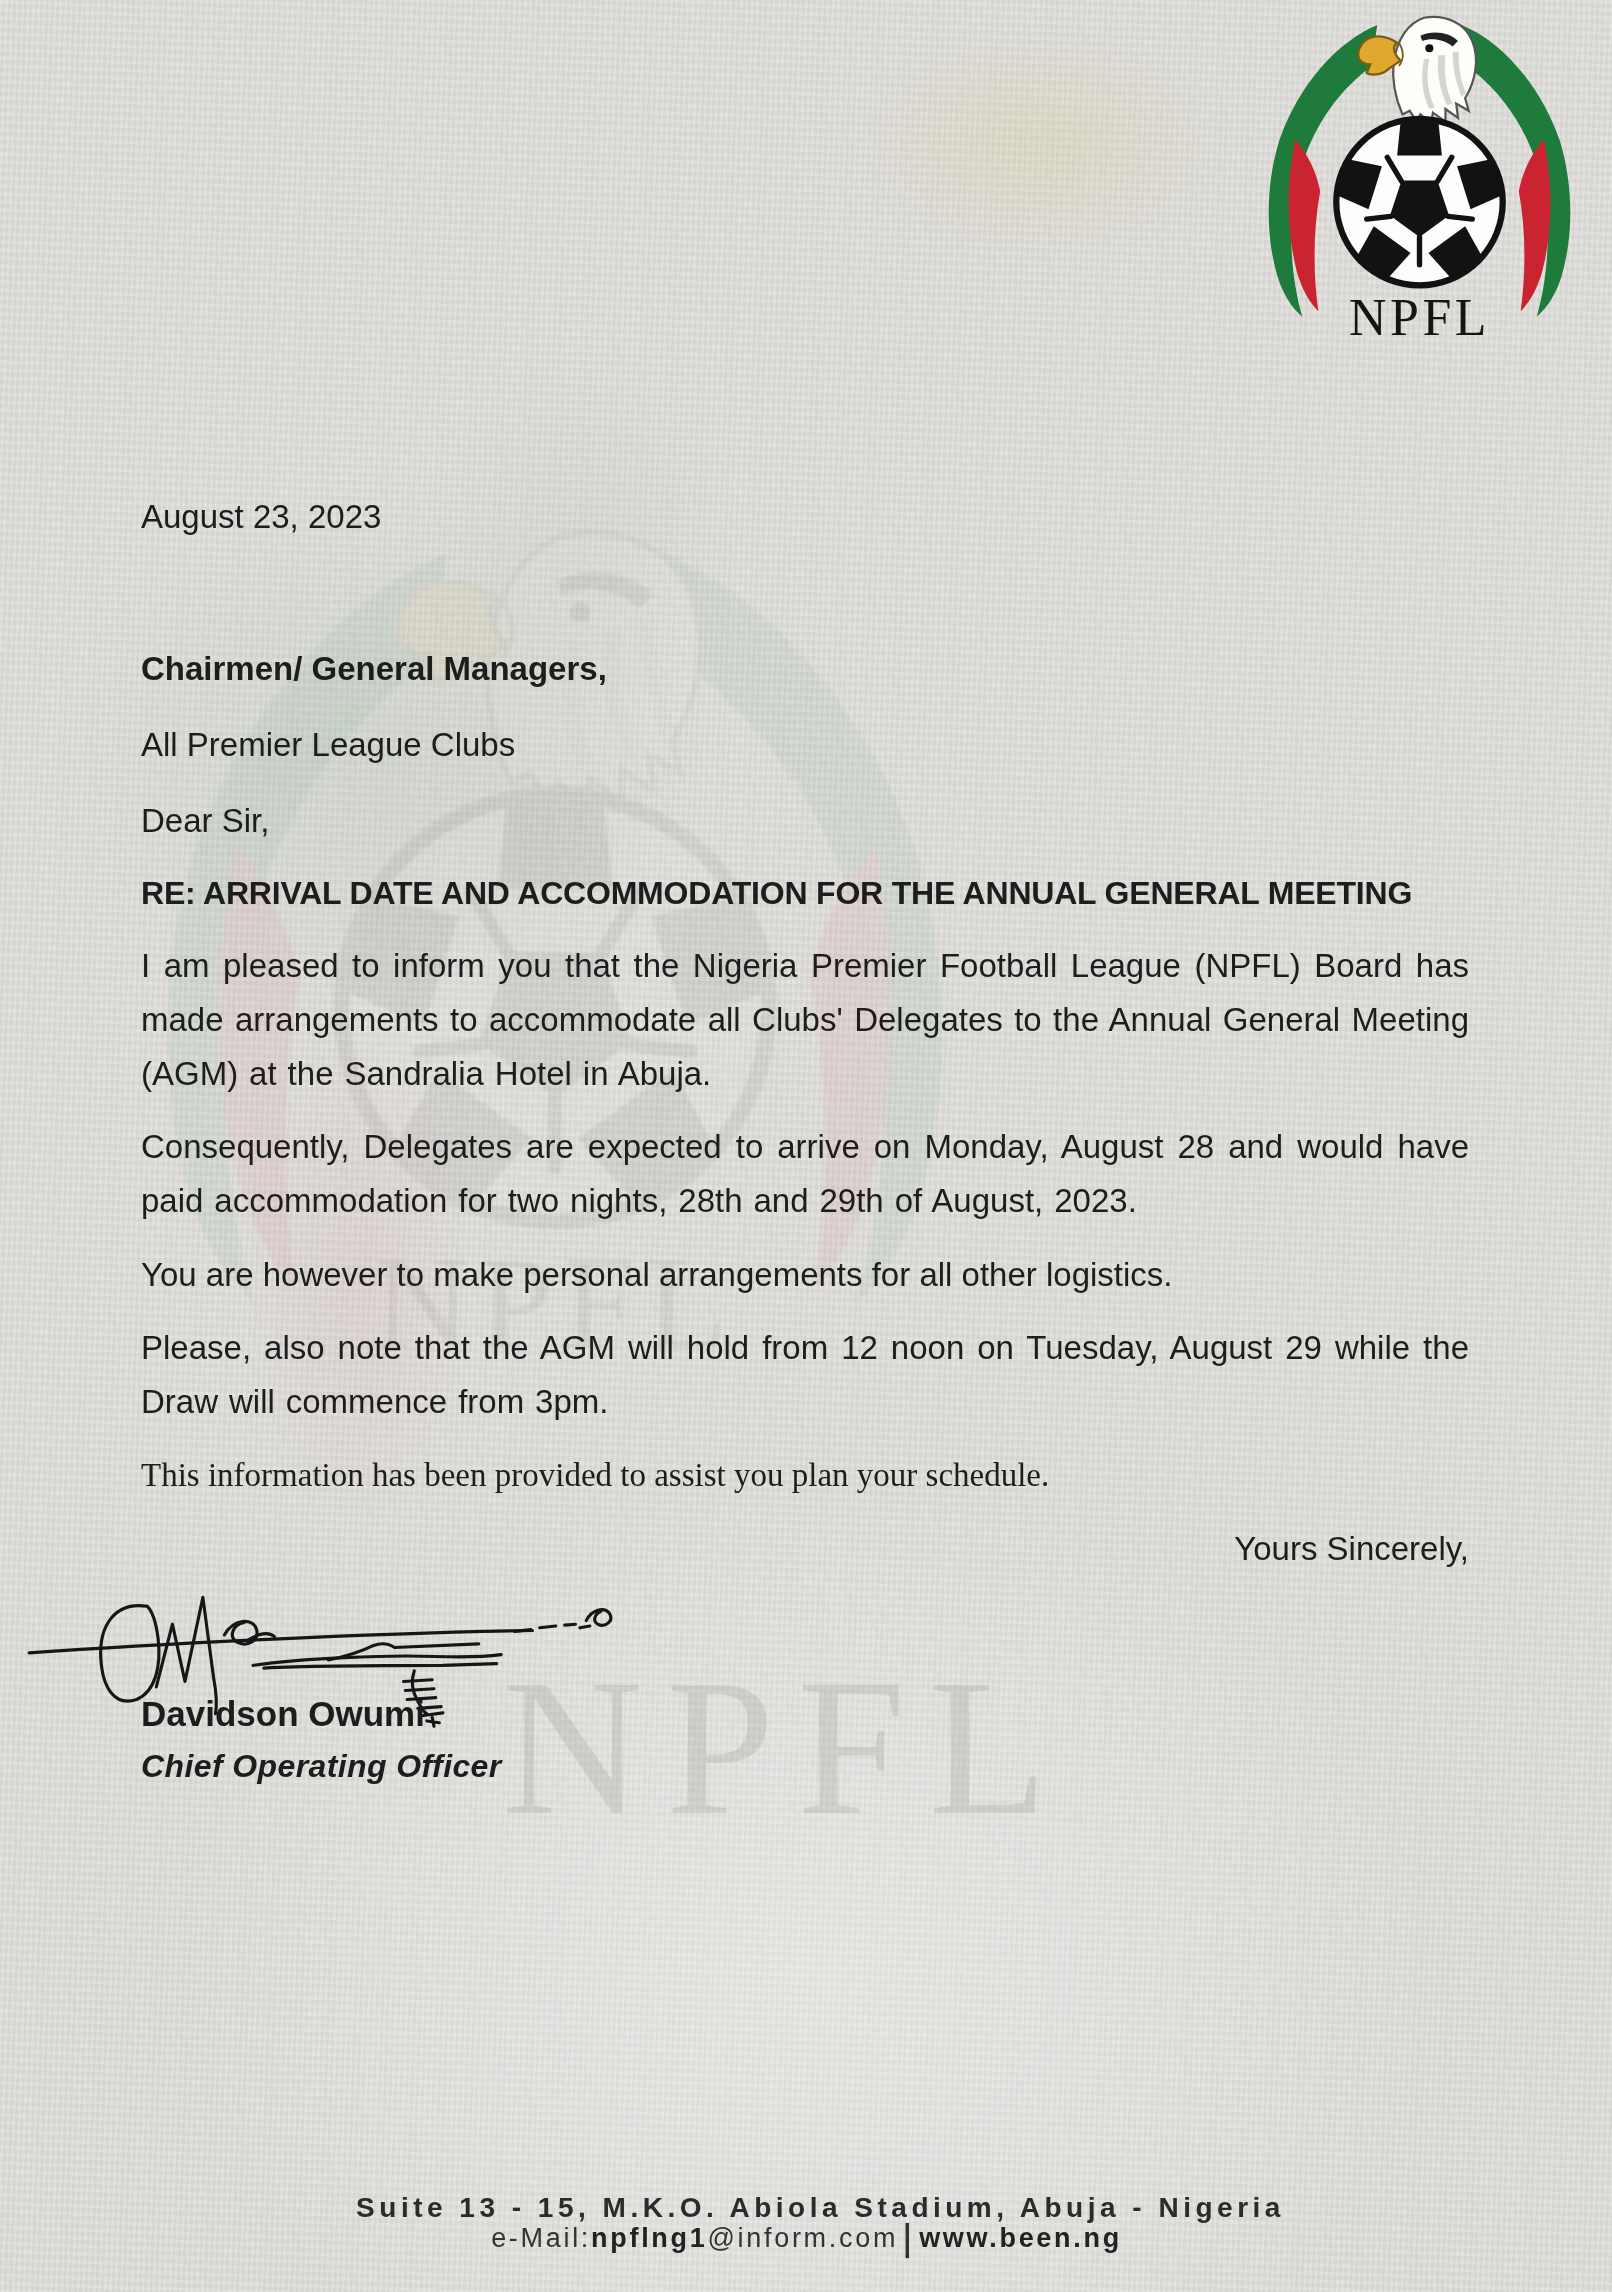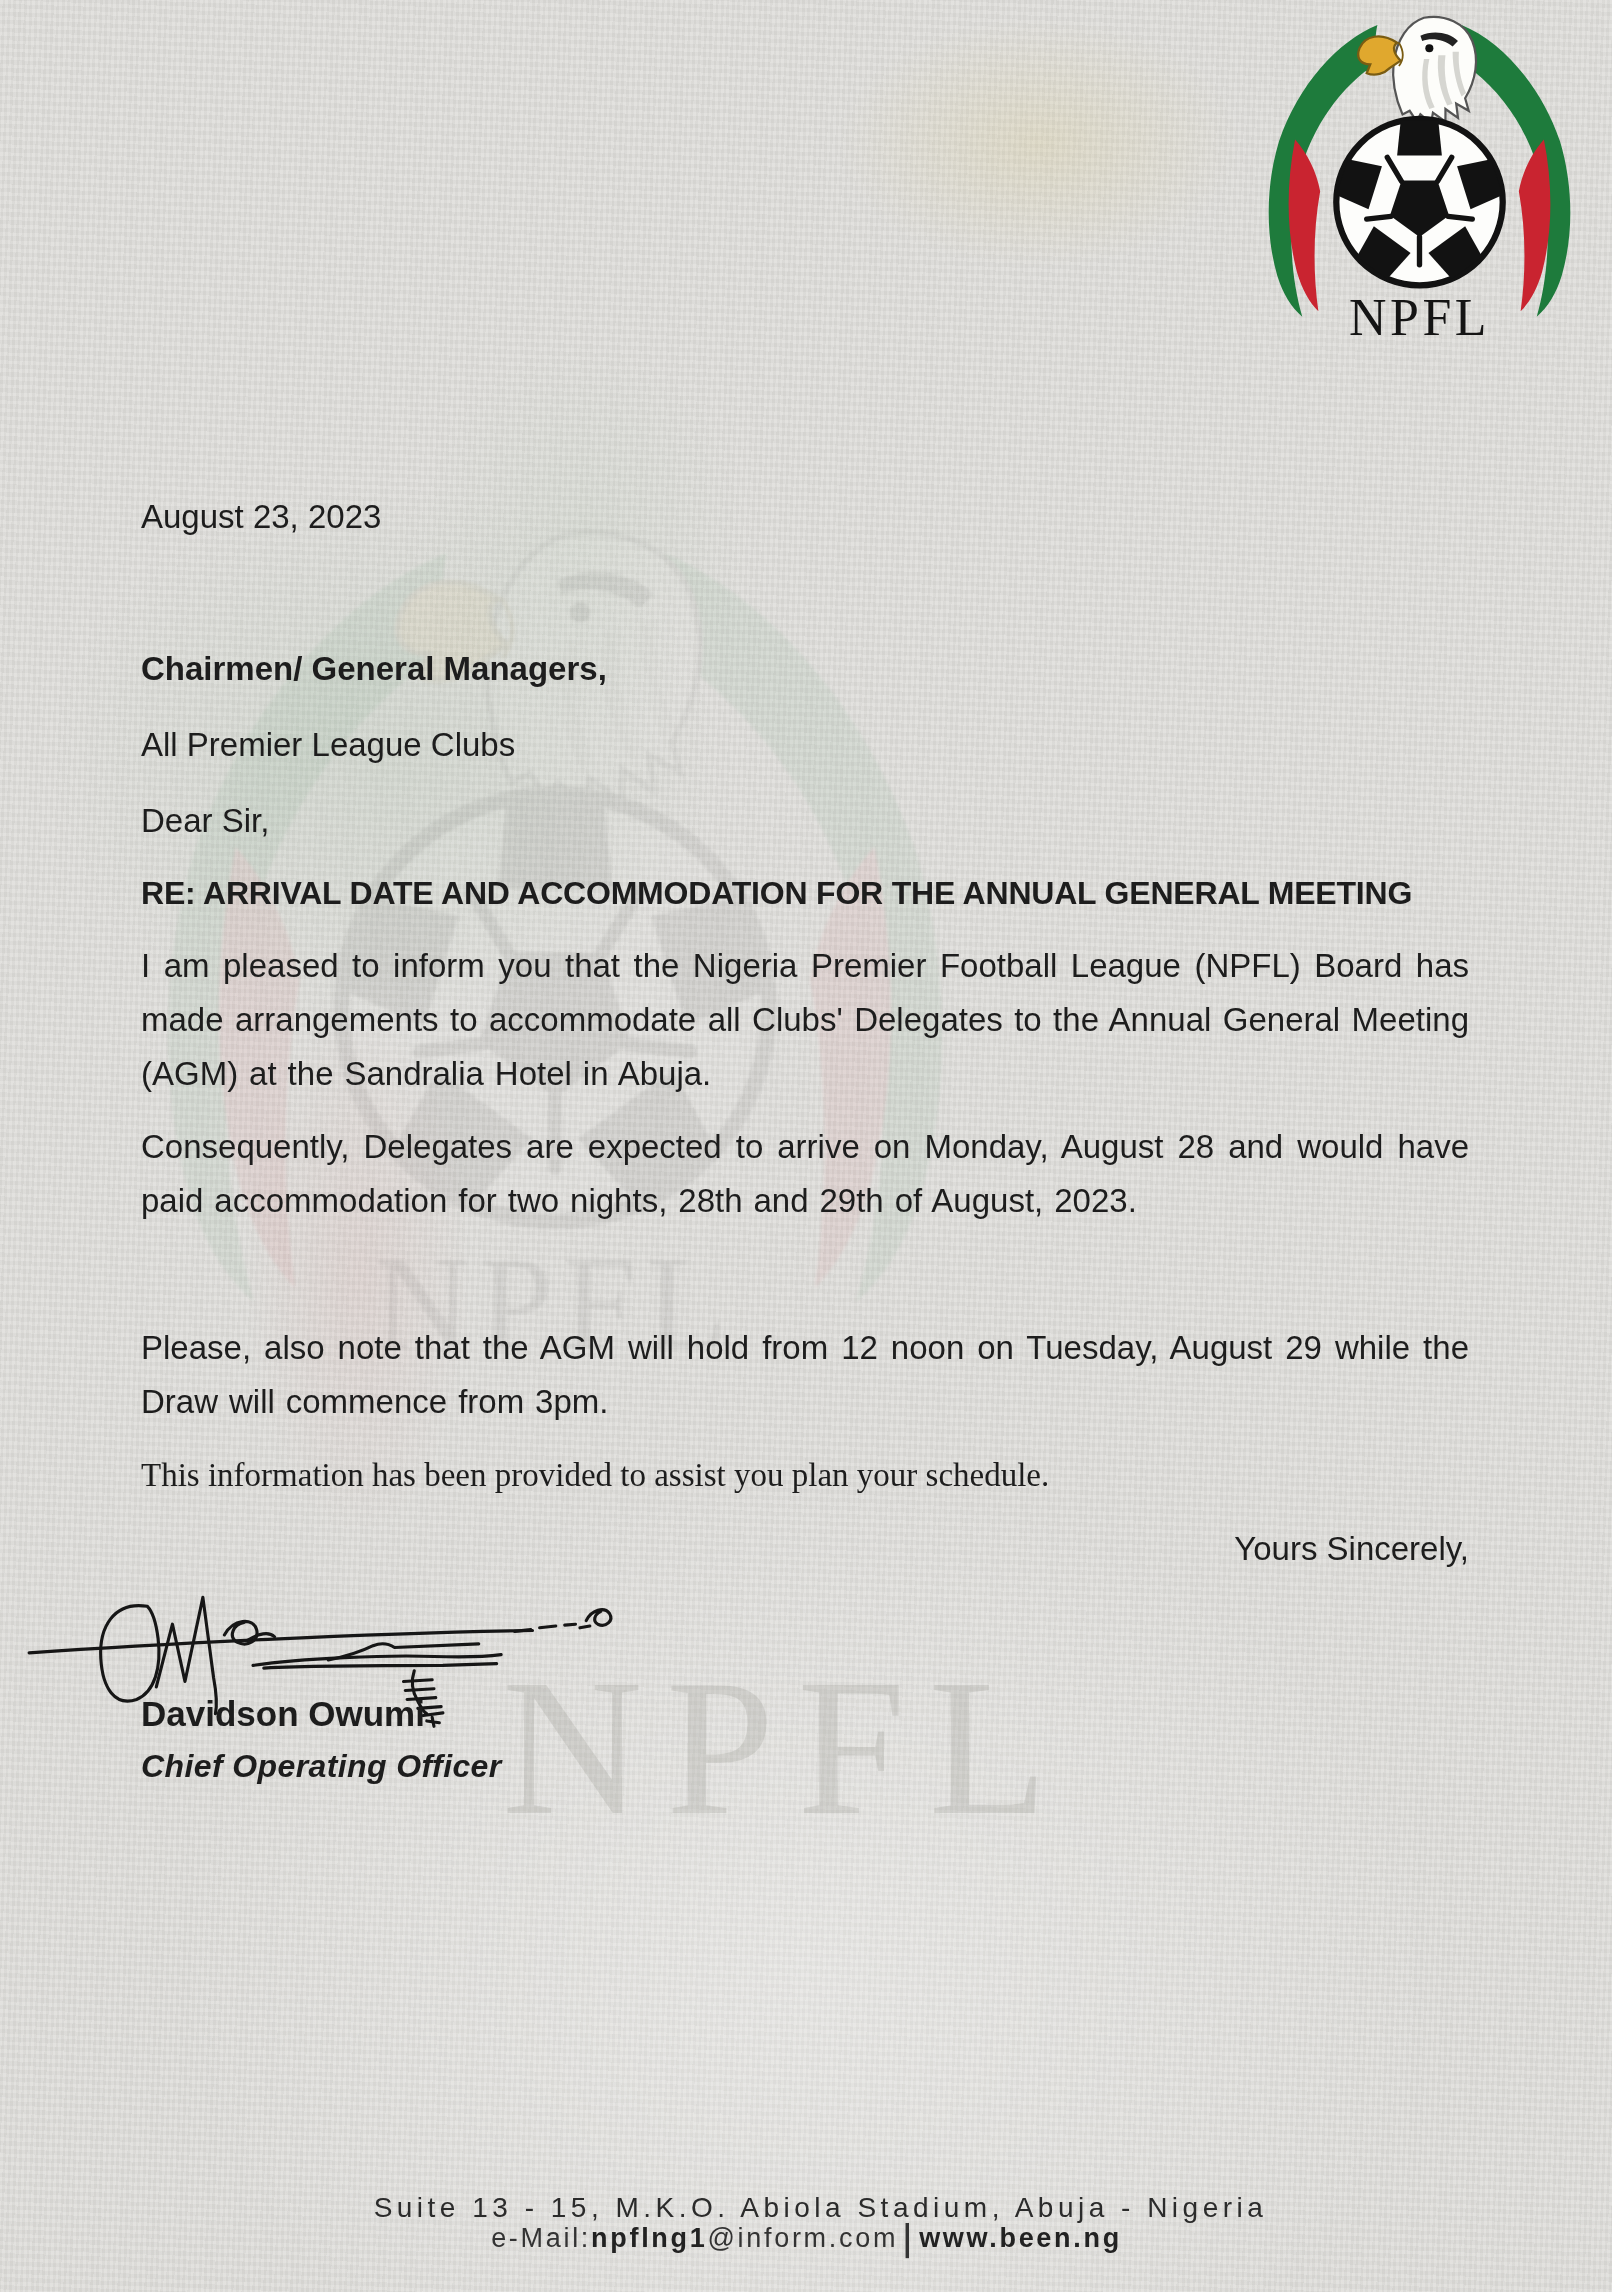--- a/index.html
+++ b/index.html
@@ -29,21 +29,21 @@
   }
   .just{text-align:justify;word-spacing:1.8px;}
   .bold{font-weight:bold;}
   .subject{white-space:nowrap;font-size:32px;letter-spacing:-0.2px;}
   .name{font-size:35px;font-weight:bold;}
   .title{font-size:32px;font-weight:bold;font-style:italic;letter-spacing:0.4px;}
   .footer{
     left:0;right:0;top:2192px;
     text-align:center;color:#2b2b2b;
   }
-  .footer .l1{font-size:28px;font-weight:normal;letter-spacing:4.5px;line-height:31px;padding-left:28px;}
+  .footer .l1{font-size:28px;font-weight:bold;letter-spacing:4.5px;line-height:31px;padding-left:28px;}
   .footer .l2{font-size:27px;letter-spacing:2.7px;line-height:30px;color:#333;}
   .footer .l2 b{color:#222;}
   .footer .bar{font-weight:bold;display:inline-block;transform:scaleY(1.35);margin:0 5.4px;}
   .wm-text{
     left:502px;top:1650px;
     font-family:"Liberation Serif", serif;
     font-size:195px;line-height:195px;
     letter-spacing:23px;
     color:#8e8e86;opacity:0.22;
     user-select:none;
@@ -113,20 +113,21 @@
   <div class="abs bodytext" style="top:490px;">August 23, 2023</div>
 
   <div class="abs bodytext bold" style="top:642px;">Chairmen/ General Managers,</div>
   <div class="abs bodytext" style="top:718px;">All Premier League Clubs</div>
   <div class="abs bodytext" style="top:794px;">Dear Sir,</div>
 
   <div class="abs bodytext bold subject" style="top:866px;">RE: ARRIVAL DATE AND ACCOMMODATION FOR THE ANNUAL GENERAL MEETING</div>
 
   <div class="abs bodytext just" style="top:939px;">I am pleased to inform you that the Nigeria Premier Football League (NPFL) Board has made arrangements to accommodate all Clubs' Delegates to the Annual General Meeting (AGM) at the Sandralia Hotel in Abuja.</div>
   <div class="abs bodytext just" style="top:1120px;">Consequently, Delegates are expected to arrive on Monday, August 28 and would have paid accommodation for two nights, 28th and 29th of August, 2023.</div>
+  <div class="abs bodytext" style="top:1248px;">You are however to make personal arrangements for all other logistics.</div>
   <div class="abs bodytext just" style="top:1321px;">Please, also note that the AGM will hold from 12 noon on Tuesday, August 29 while the Draw will commence from 3pm.</div>
   <div class="abs bodytext" style="top:1448px;font-family:Liberation Serif, serif;">This information has been provided to assist you plan your schedule.</div>
 
   <div class="abs bodytext" style="top:1522px;text-align:right;">Yours Sincerely,</div>
 
   <svg class="abs sig" style="left:13.4px;top:1581px;" width="618" height="193" viewBox="0 0 690 215" fill="none" stroke="#161616" stroke-width="3.5" stroke-linecap="round" stroke-linejoin="round">
     <path d="M 18 80 C 160 70 400 58 580 55"></path>
     <path d="M 150 28 C 112 22 96 52 98 86 C 100 120 114 140 138 132 C 158 124 166 96 162 64 C 160 48 156 34 150 28"></path>
     <path d="M 160 118 L 178 48 L 192 112 L 212 18 L 224 108 C 227 124 228 138 226 148"></path>
     <path d="M 236 60 C 246 42 268 40 272 54 C 275 66 262 74 250 68 C 240 62 246 48 258 46"></path>

